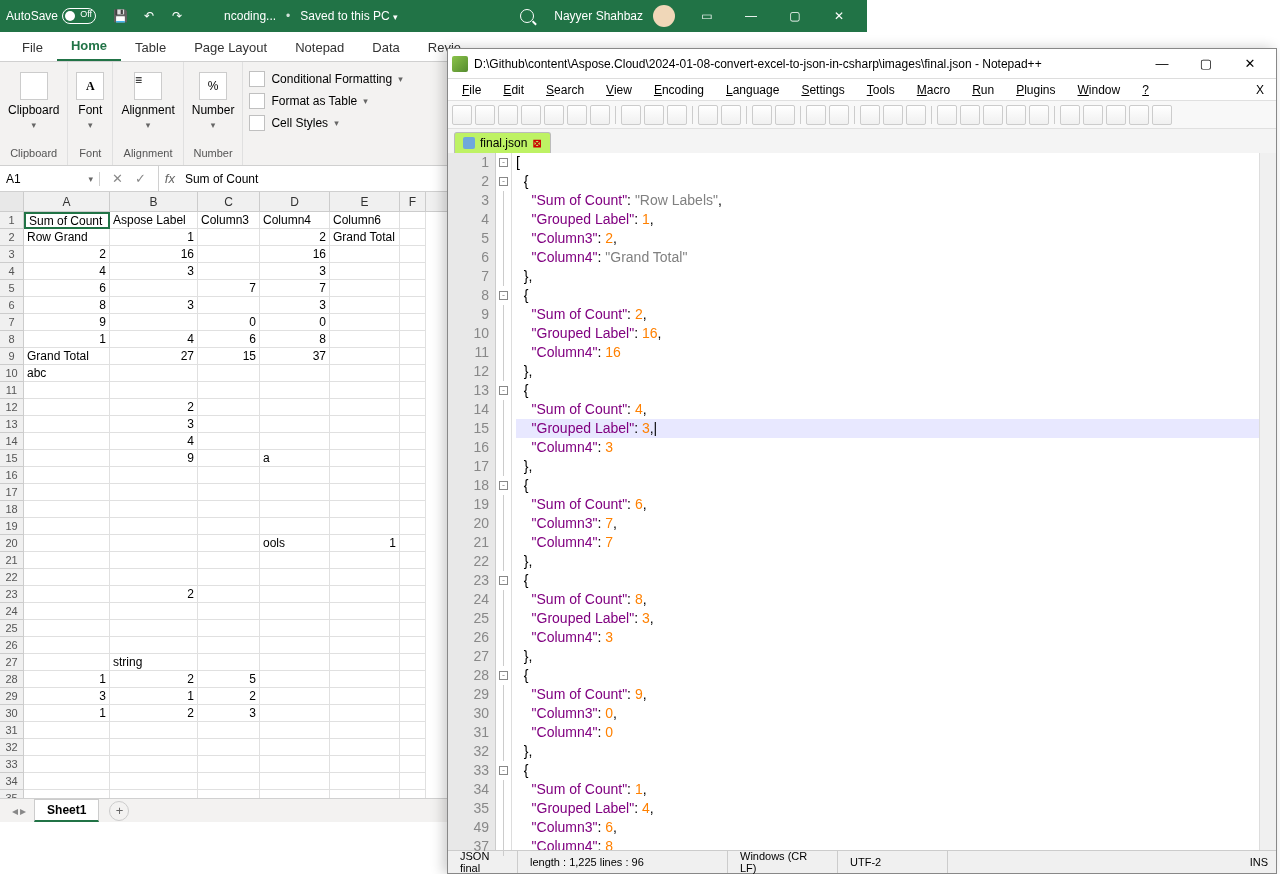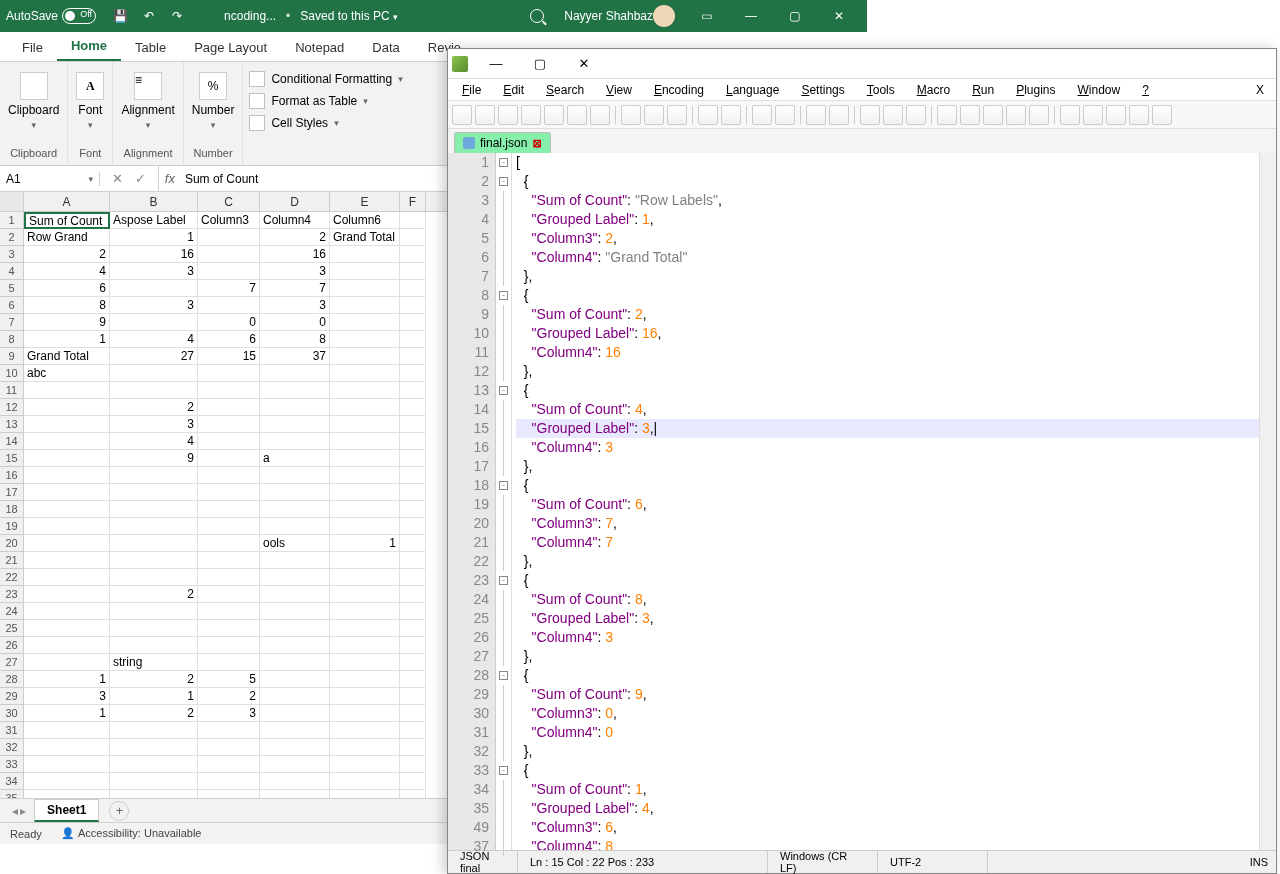--- a/index.html
+++ b/index.html
@@ -11,21 +11,21 @@
 .excel-titlebar { height: 32px; background: #217346; display: flex; align-items: center; color: #fff; font-size: 12px; padding: 0 6px; }
 .excel-titlebar .autosave { display: flex; align-items: center; gap: 4px; }
 .excel-titlebar .toggle { width: 34px; height: 16px; border: 1px solid #fff; border-radius: 8px; position: relative; }
 .excel-titlebar .toggle::after { content: ""; width: 10px; height: 10px; background: #fff; border-radius: 50%; position: absolute; top: 2px; left: 2px; }
 .excel-titlebar .qat { display:flex; gap:14px; margin-left:18px; align-items:center;}
 .excel-titlebar .qat-icon { width:14px; height:14px; display:flex; align-items:center; justify-content:center; color:#fff;}
 .excel-titlebar .doc-area { display:flex; align-items:center; gap:10px; margin-left:40px; }
 .excel-titlebar .tb-sep { flex: 1; }
 .excel-titlebar .search-ico { margin-right:20px; width:14px;height:14px;border:1.5px solid #fff;border-radius:50%;position:relative;}
 .excel-titlebar .search-ico::after{content:"";position:absolute;width:5px;height:1.5px;background:#fff;right:-4px;bottom:-1px;transform:rotate(45deg);}
-.excel-titlebar .user { display:flex; align-items:center; gap:0; margin-right:10px;}
+.excel-titlebar .user { display:flex; align-items:center; gap:10px; margin-right:10px;}
 .excel-titlebar .avatar{width:22px;height:22px;border-radius:50%;background:#f0d7b8;}
 .excel-titlebar .win-btns{display:flex; gap:0;}
 .excel-titlebar .win-btn{width:44px;height:32px;display:flex;align-items:center;justify-content:center;}
 
 .excel-tabs { height: 30px; background: #fff; border-bottom: 1px solid #d0d0d0; display: flex; align-items: flex-end; padding-left: 8px; }
 .excel-tab { padding: 6px 14px; font-size: 13px; color: #333; cursor: pointer; }
 .excel-tab.active { color: #217346; border-bottom: 2px solid #217346; font-weight: 600; }
 
 .ribbon { height: 104px; background: #f3f2f1; display: flex; border-bottom: 1px solid #d0d0d0; }
 .ribbon-group { border-right: 1px solid #e0e0e0; padding: 4px 8px; display: flex; flex-direction: column; align-items: center; justify-content: space-between; }
@@ -74,21 +74,21 @@
 .npp-menu{height:22px;display:flex;align-items:center;padding:0 4px;font-size:12px;gap:2px;border-bottom:1px solid #e0e0e0;}
 .npp-menu span{padding:2px 10px;cursor:pointer;}
 .npp-menu span u{text-decoration:underline;}
 .npp-menu .x{margin-left:auto;padding:0 8px;}
 
 .npp-toolbar{height:28px;display:flex;align-items:center;padding:2px 4px;gap:3px;border-bottom:1px solid #e0e0e0;background:#f8f8f8;}
 .npp-toolbar .tb{width:20px;height:20px;border:1px solid #ccc;background:linear-gradient(#fff,#f0f0f0);border-radius:2px;}
 .npp-toolbar .sep{width:1px;height:18px;background:#ccc;margin:0 2px;}
 
 .npp-tabs{height:24px;display:flex;align-items:flex-end;padding:0 6px;background:#f4f4f4;}
-.npp-tab{display:flex;align-items:center;gap:5px;padding:3px 8px;background:#86efac;border:1px solid #bbb;border-bottom:none;font-size:12px;border-top-left-radius:3px;border-top-right-radius:3px;}
+.npp-tab{display:flex;align-items:center;gap:5px;padding:3px 8px;background:#bef264;border:1px solid #bbb;border-bottom:none;font-size:12px;border-top-left-radius:3px;border-top-right-radius:3px;}
 .npp-tab .dot{width:12px;height:12px;border-radius:2px;background:#6fa8dc;}
 .npp-tab .cx{color:#c00;font-size:11px;font-weight:bold;}
 
 .npp-editor{display:flex;height:calc(100% - 30px - 22px - 28px - 24px - 23px);background:#fff;font-family:Consolas,monospace;font-size:14px;position:relative;}
 .gutter{width:48px;background:#e8e8e8;color:#888;text-align:right;padding-right:6px;border-right:1px solid #ccc;}
 .gutter div{height:19px;line-height:19px;}
 .fold{width:16px;border-right:1px solid #ddd;}
 .fold div{height:19px;display:flex;align-items:center;justify-content:center;color:#888;font-size:11px;}
 .fold .box{width:9px;height:9px;border:1px solid #888;display:flex;align-items:center;justify-content:center;font-size:9px;line-height:7px;}
 .code{flex:1;padding-left:4px;overflow:hidden;}
@@ -546,29 +546,26 @@
 
   <div class="sheet-tabs">
     <div class="nav">
       <span>◂</span>
       <span>▸</span>
     </div>
     <div class="sheet-tab active">Sheet1</div>
     <div class="add-sheet">+</div>
   </div>
 
-  <div class="statusbar">
-    <span>Ready</span>
-    <span>👤 <span>Accessibility: Unavailable</span></span>
-  </div>
 </div>
 
 <div class="npp">
   <div class="npp-titlebar">
     <div class="ico" style="background:linear-gradient(135deg,#8bc34a,#558b2f);border-radius:2px;"></div>
+    <div class="title">D:\Github\content\Aspose.Cloud\2024-01-08-convert-excel-to-json-in-csharp\images\final.json - Notepad++</div>
     <div class="win-btn">—</div>
     <div class="win-btn">▢</div>
     <div class="win-btn">✕</div>
   </div>
 
   <div class="npp-menu" id="npp-menu">
     <span><u>F</u>ile</span>
       <span><u>E</u>dit</span>
       <span><u>S</u>earch</span>
       <span><u>V</u>iew</span>
@@ -821,18 +818,18 @@
         <div><span class="p">    </span><span class="k">"Sum of Count"</span><span class="p">: </span><span class="n">1</span><span class="p">,</span></div>
         <div><span class="p">    </span><span class="k">"Grouped Label"</span><span class="p">: </span><span class="n">4</span><span class="p">,</span></div>
         <div><span class="p">    </span><span class="k">"Column3"</span><span class="p">: </span><span class="n">6</span><span class="p">,</span></div>
         <div><span class="p">    </span><span class="k">"Column4"</span><span class="p">: </span><span class="n">8</span></div>
       </div>
     <div class="scrollbar-v"></div>
   </div>
 
   <div class="npp-status">
     <span style="width:70px">JSON final</span>
-    <span style="width:250px">Ln : 15    Col : 22    Pos : 233</span>
+    <span style="width:210px">length : 1,225    lines : 96</span>
     <span style="width:110px">Windows (CR LF)</span>
     <span style="width:110px">UTF-2</span>
     <span style="flex:1;justify-content:flex-end;padding-right:8px">INS</span>
   </div>
 </div>
 
 </body></html>

